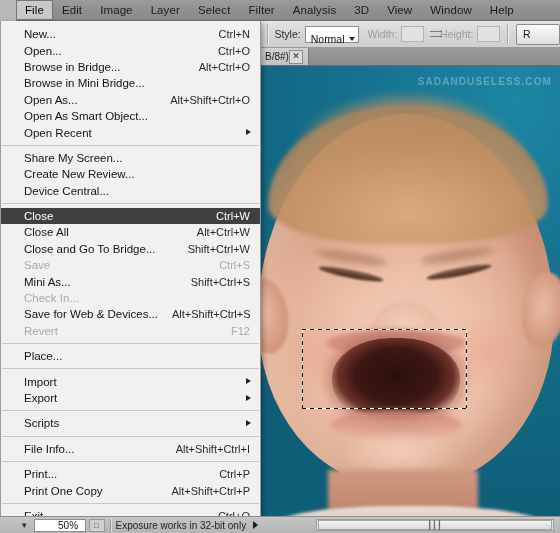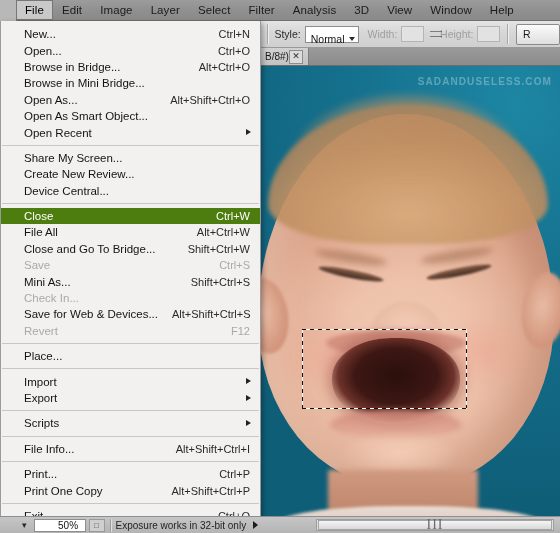--- a/index.html
+++ b/index.html
@@ -229,21 +229,21 @@
     z-index:40;
   }
   .mrow{
     position:relative;display:flex;align-items:center;
     height:16.4px;padding:0 10px 0 23px;
     font-size:11.5px;color:#141414;white-space:nowrap;cursor:default;
   }
   .mrow .lbl{flex:1;}
   .mrow .acc{color:#2a2a2a;font-size:11px;padding-left:14px;}
   .mrow.disabled .lbl,.mrow.disabled .acc{color:#a9a9a9;}
-  .mrow.sel{background:#4d7c0f;}
+  .mrow.sel{background:#404040;}
   .mrow.sel .lbl,.mrow.sel .acc{color:#ffffff;}
   .mrow .arrow{
     position:absolute;right:9px;top:50%;margin-top:-3.5px;
     width:0;height:0;border-top:3.5px solid transparent;border-bottom:3.5px solid transparent;
     border-left:5px solid #222;
   }
   .msep{height:1px;background:#c9c7c5;margin:4px 1px 4px 1px;}
 
   
   .statusbar{
@@ -276,21 +276,21 @@
   .hscroll{
     position:absolute;right:6px;top:2px;width:238px;height:12px;
     background:#e0e0e0;border:1px solid #9d9d9d;box-sizing:border-box;
     display:flex;align-items:center;
   }
   .hscroll .thumb{
     height:10px;flex:1;margin:0 1px;
     background:linear-gradient(180deg,#f5f5f5,#d9d9d9);
     border:1px solid #a5a5a5;box-sizing:border-box;
     display:flex;align-items:center;justify-content:center;
-    font-size:14px;color:#6a6a6a;letter-spacing:1px;font-family:Liberation Serif, serif;
+    font-size:14px;color:#6a6a6a;letter-spacing:1px;
   }
   .leftstrip{
     position:absolute;left:0;top:21px;width:260px;bottom:17px;
     background:#a9a9a9;
   }
 </style>
 </head>
 <body>
 
 <div id="app">
@@ -398,21 +398,21 @@
       </div>
       <div class="mrow">
         <span class="lbl">Device Central...</span>
       </div>
       <div class="msep"></div>
       <div class="mrow sel">
         <span class="lbl">Close</span>
         <span class="acc">Ctrl+W</span>
       </div>
       <div class="mrow">
-        <span class="lbl">File All</span>
+        <span class="lbl">Close All</span>
         <span class="acc">Alt+Ctrl+W</span>
       </div>
       <div class="mrow">
         <span class="lbl">Close and Go To Bridge...</span>
         <span class="acc">Shift+Ctrl+W</span>
       </div>
       <div class="mrow disabled">
         <span class="lbl">Save</span>
         <span class="acc">Ctrl+S</span>
       </div>

